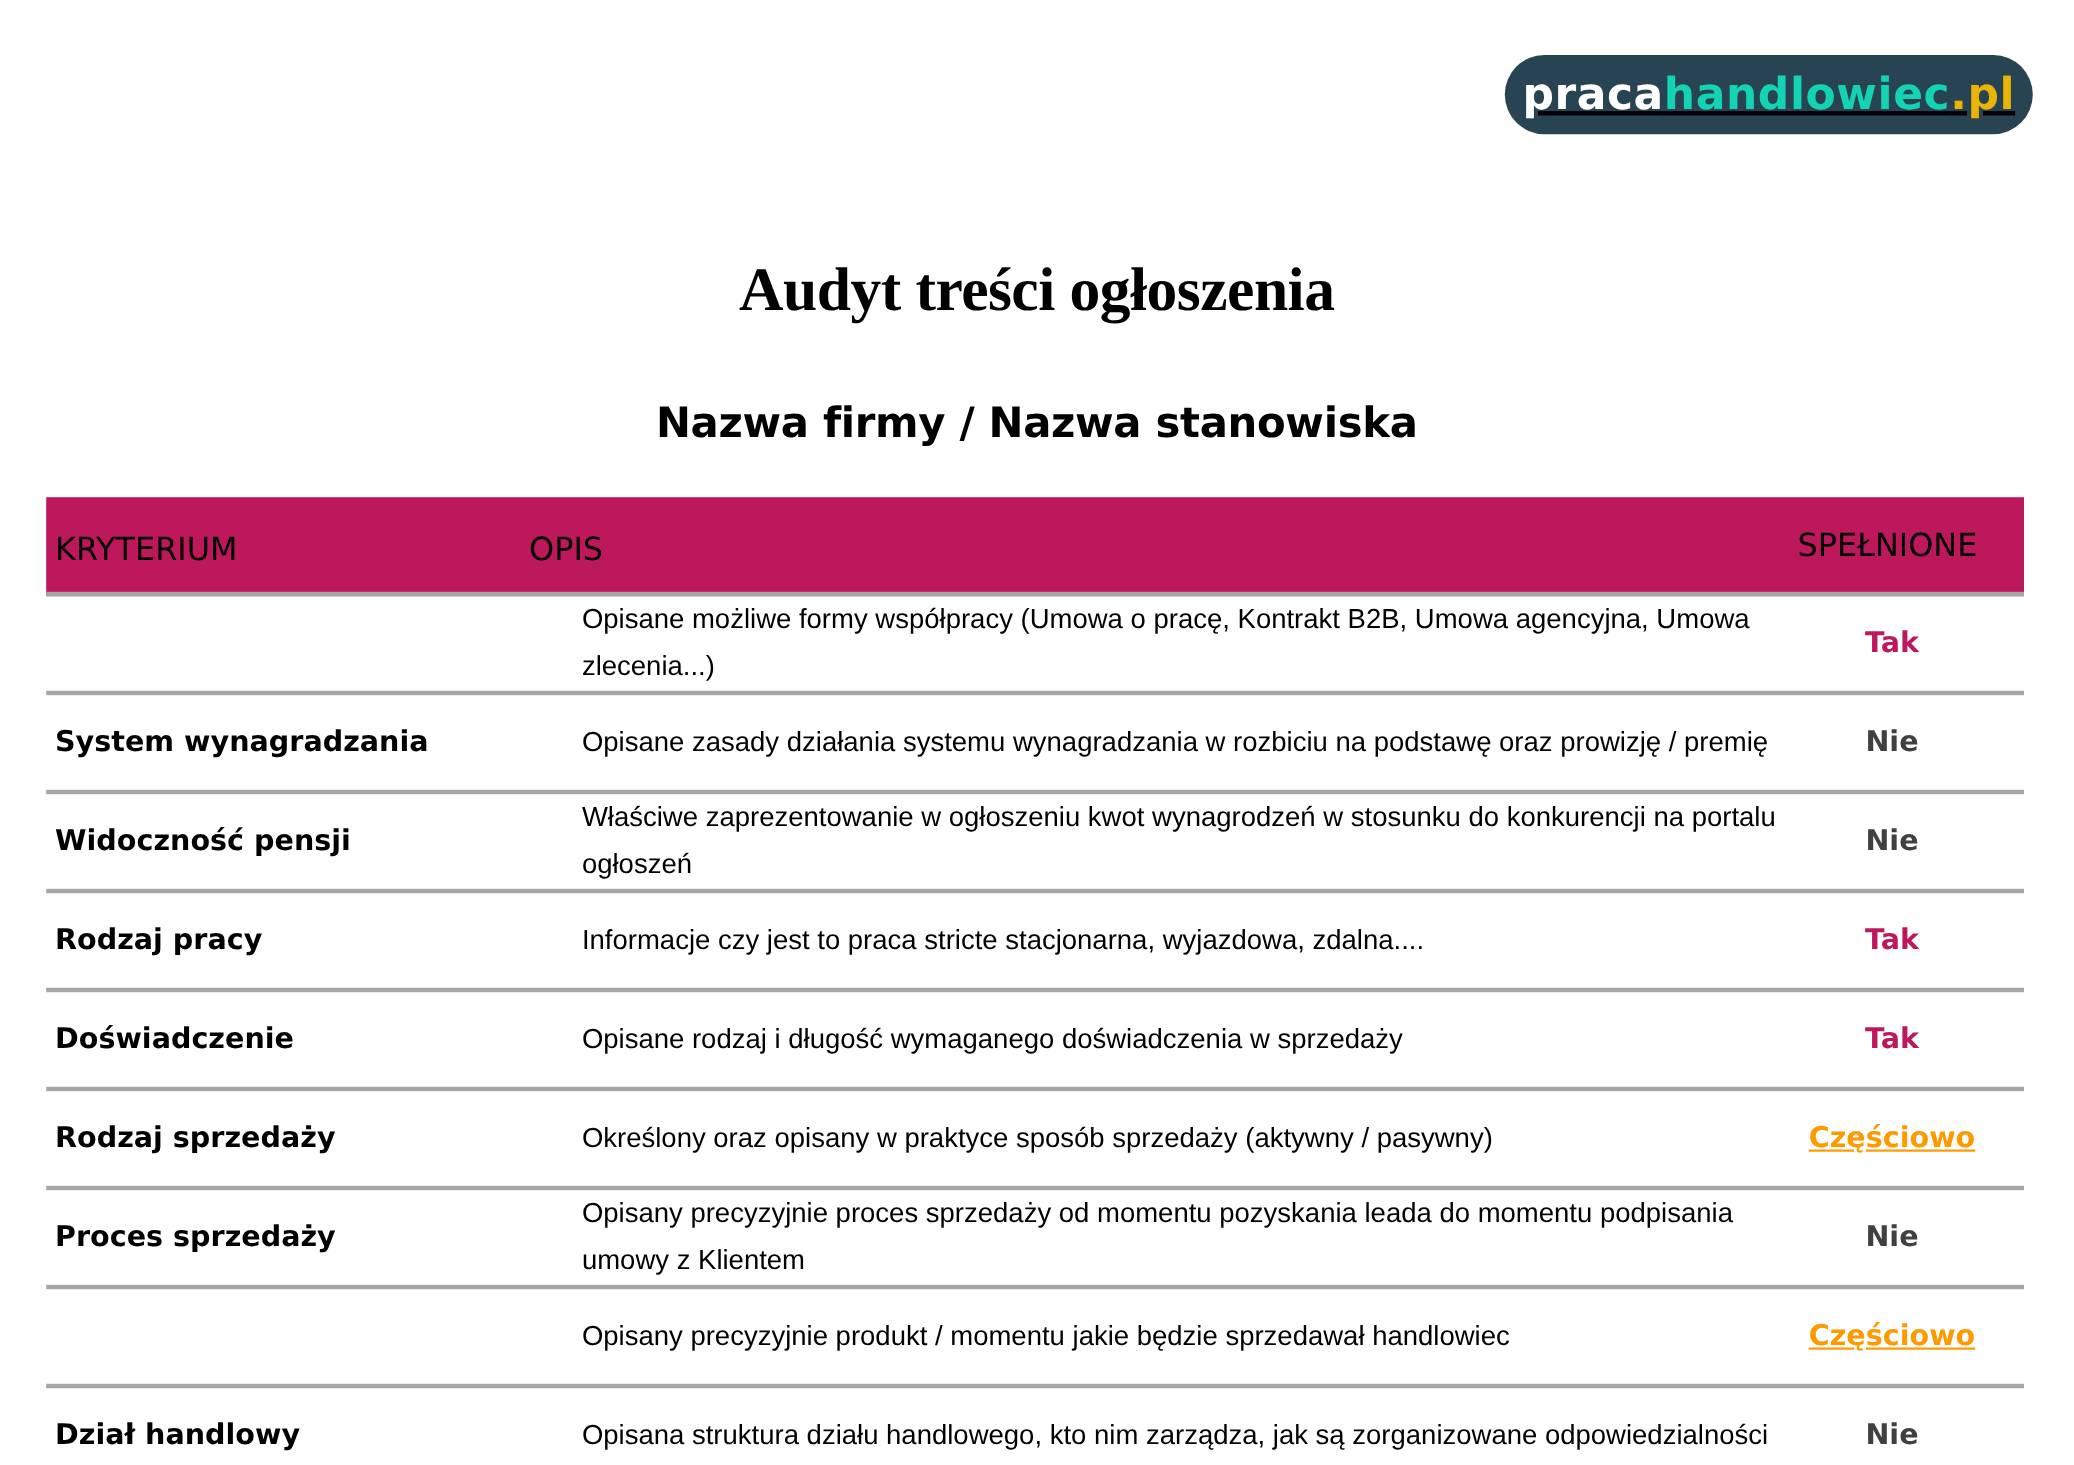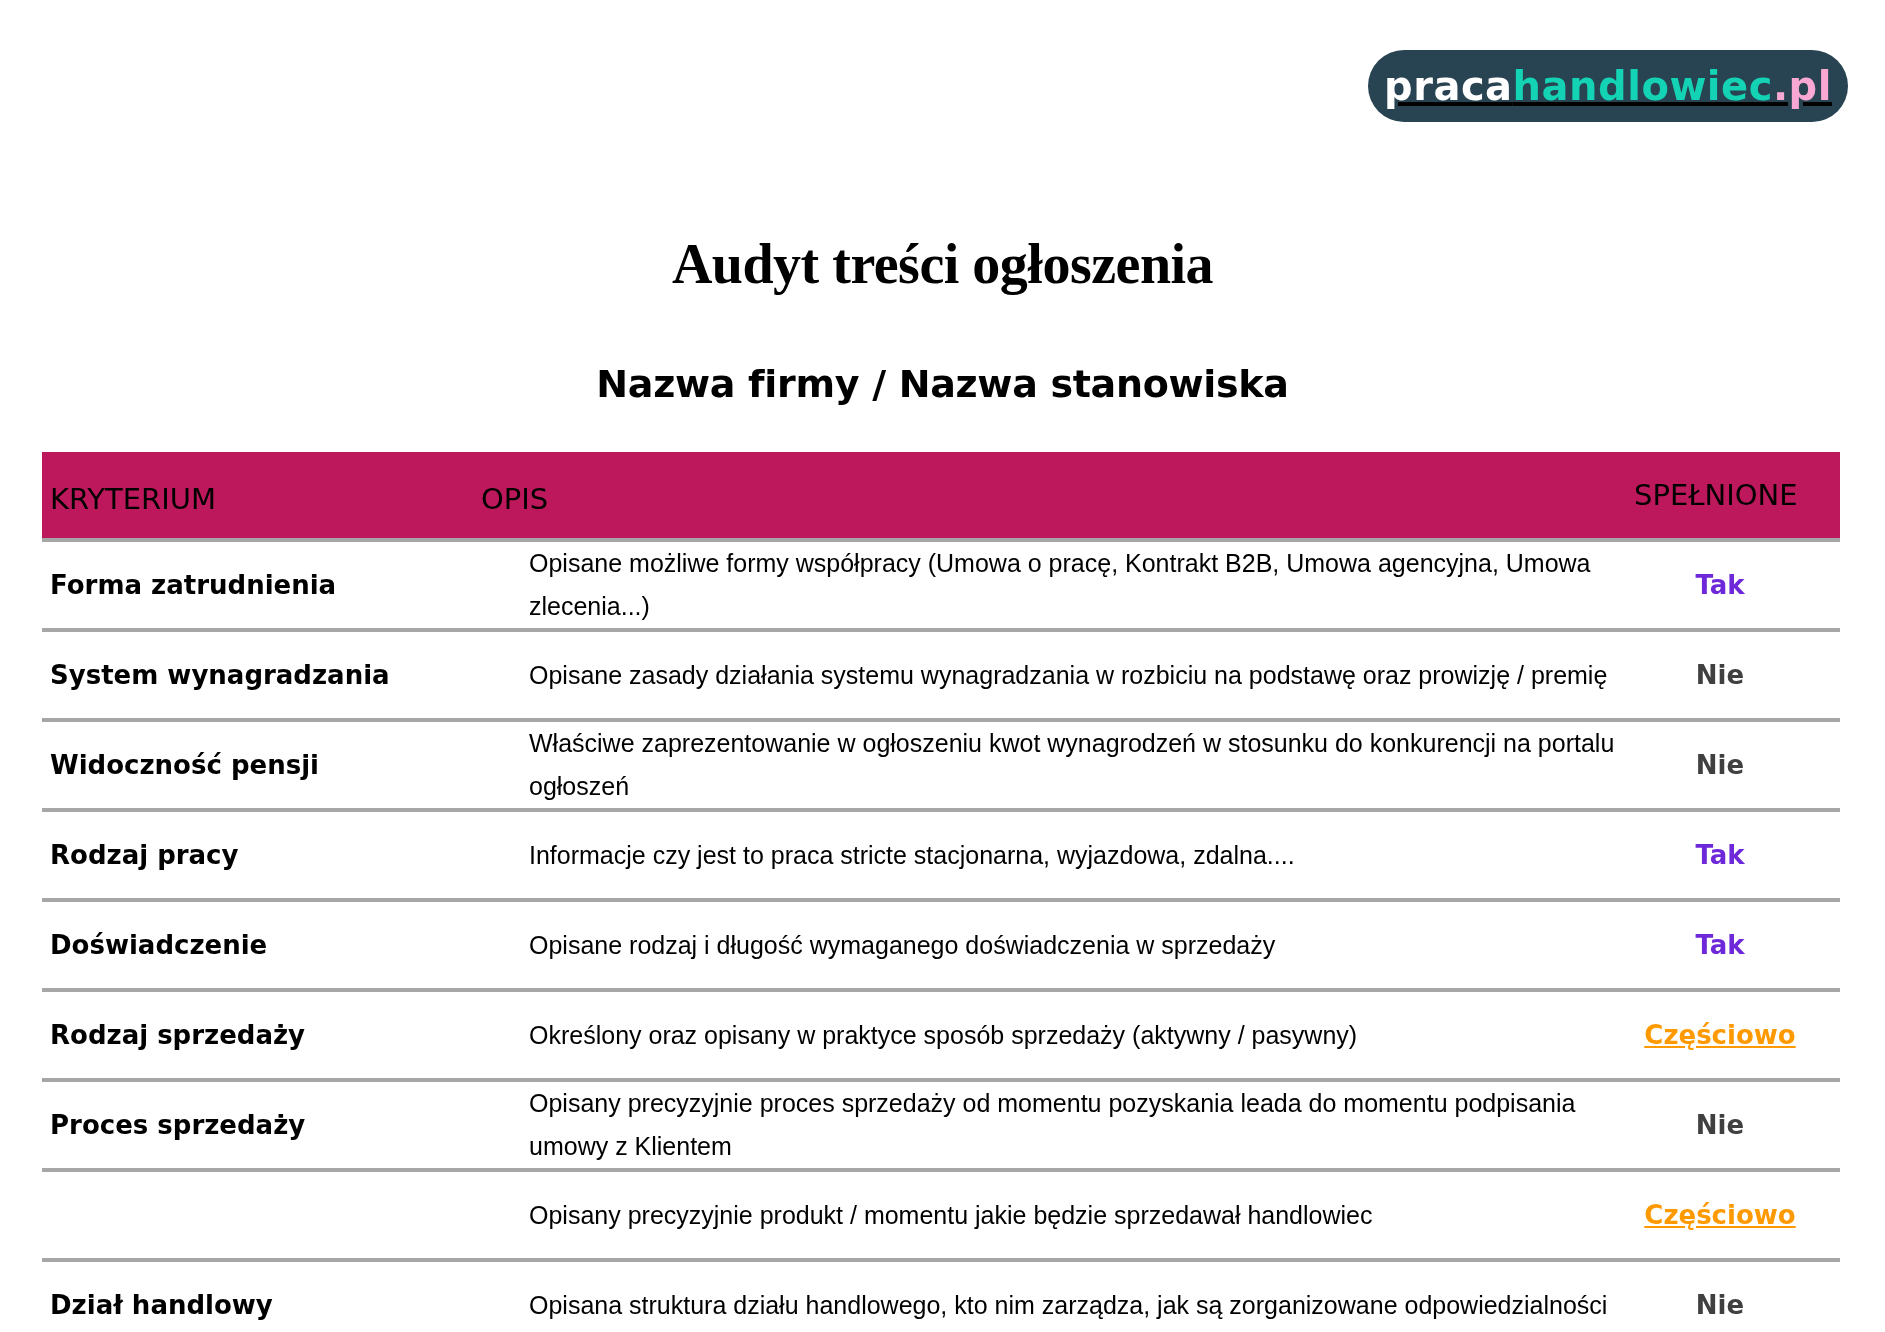--- a/index.html
+++ b/index.html
@@ -12,21 +12,21 @@
     .logo {
       position: absolute; left: 1368px; top: 50px;
       width: 480px; height: 72px;
       background: #284452; border-radius: 36px;
       display: flex; align-items: center; justify-content: center;
       font-family: "DejaVu Sans", sans-serif;
       font-size: 40px; font-weight: bold; letter-spacing: 0.5px; text-decoration: underline;
     }
     .logo .p1 { color: #ffffff; }
     .logo .p2 { color: #14d3b4; }
-    .logo .p3 { color: #f9a8d4; }
+    .logo .p3 { color: #eab308; }
 
     .title {
       position: absolute; left: 0; width: 1885px; top: 232px;
       text-align: center; font-size: 56px; font-weight: bold;
       font-family: Liberation Serif, serif; letter-spacing: -0.5px;
     }
     .subtitle {
       position: absolute; left: 0; width: 1885px; top: 362px;
       text-align: center; font-size: 38px; font-weight: bold;
       font-family: "DejaVu Sans", sans-serif; letter-spacing: -0.3px;
@@ -64,21 +64,21 @@
       font-size: 25px; line-height: 43px;
       font-family: "Liberation Sans", sans-serif;
       margin-left: 48px;
     }
     .cell-s {
       position: absolute; left: 1570px; width: 216px; top: 0; height: 86px;
       display: flex; align-items: center; justify-content: center;
       font-size: 26px; font-weight: bold;
       font-family: "DejaVu Sans", sans-serif;
     }
-    .s-tak { color: #6d28d9; }
+    .s-tak { color: #be185d; }
     .s-nie { color: #404040; }
     .s-czesc { color: #ff9900; text-decoration: underline; }
   </style>
 </head>
 <body>
 
 <div class="logo">
   <span class="p1">praca</span>
     <span class="p2">handlowiec</span>
     <span class="p3">.pl</span>
@@ -88,21 +88,20 @@
 <div class="subtitle">Nazwa firmy / Nazwa stanowiska</div>
 
 <div class="table">
   <div class="thead">
     <span class="th c1">KRYTERIUM</span>
     <span class="th c2">OPIS</span>
     <span class="th c3">SPEŁNIONE</span>
   </div>
 
   <div class="row">
-    <div class="cell-k">Forma zatrudnienia</div>
     <div class="cell-o">Opisane możliwe formy współpracy (Umowa o pracę, Kontrakt B2B, Umowa agencyjna, Umowa zlecenia...)</div>
     <div class="cell-s s-tak">Tak</div>
   </div>
   <div class="row">
     <div class="cell-k">System wynagradzania</div>
     <div class="cell-o">Opisane zasady działania systemu wynagradzania w rozbiciu na podstawę oraz prowizję / premię</div>
     <div class="cell-s s-nie">Nie</div>
   </div>
   <div class="row">
     <div class="cell-k">Widoczność pensji</div>

